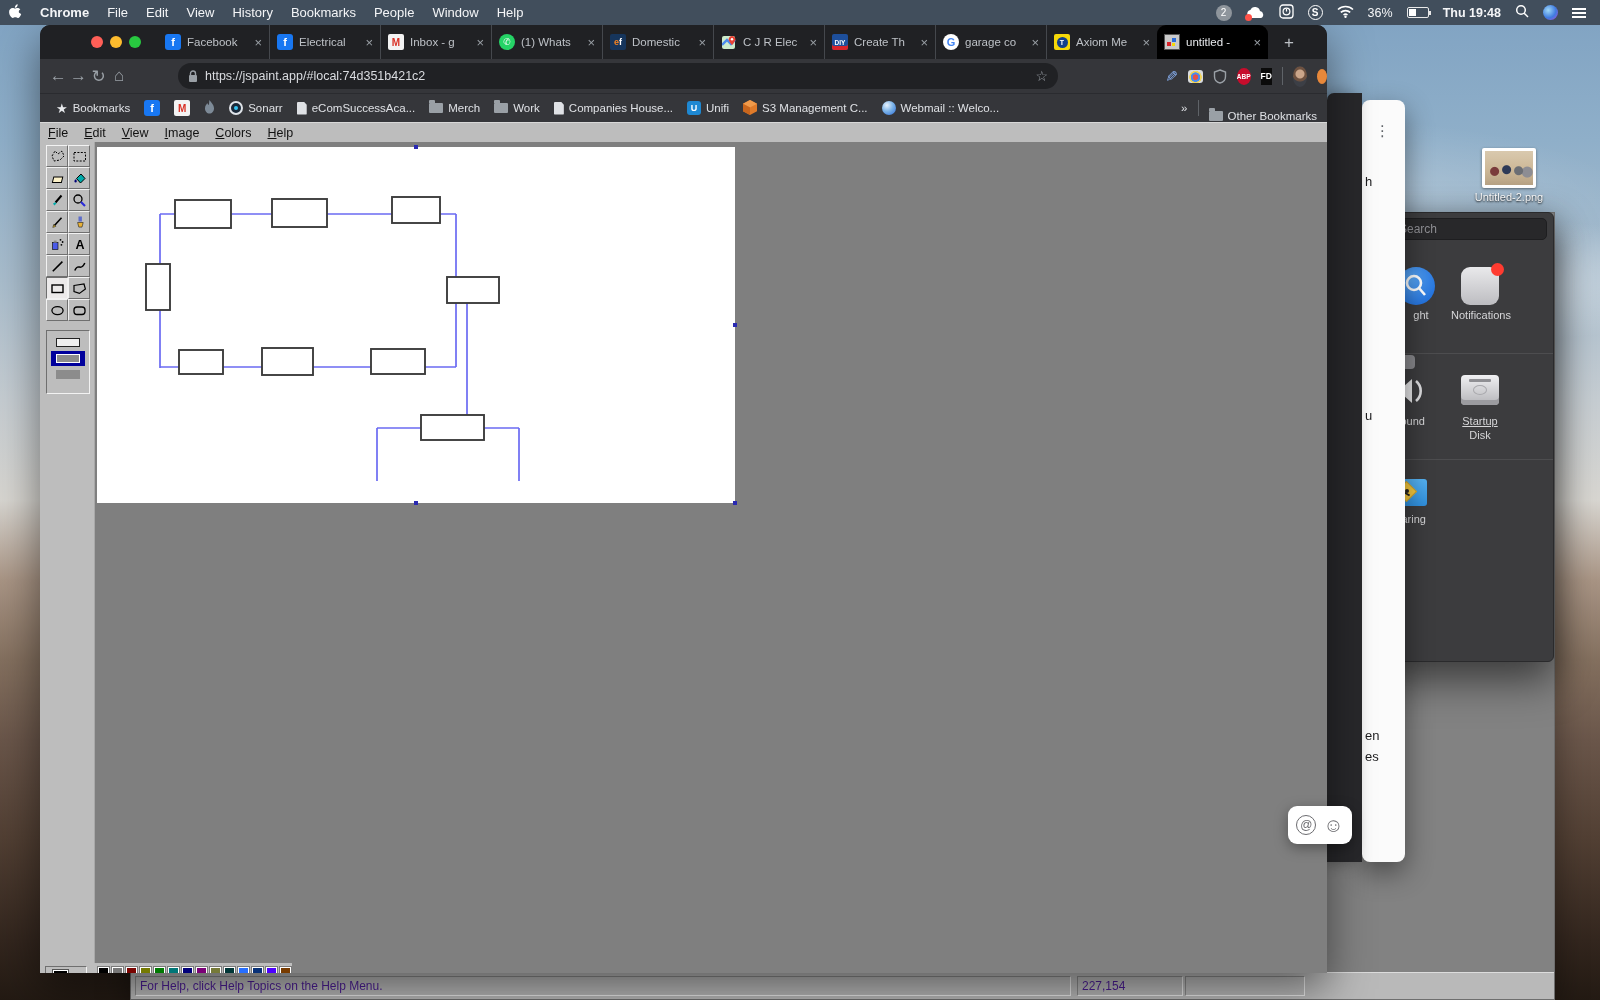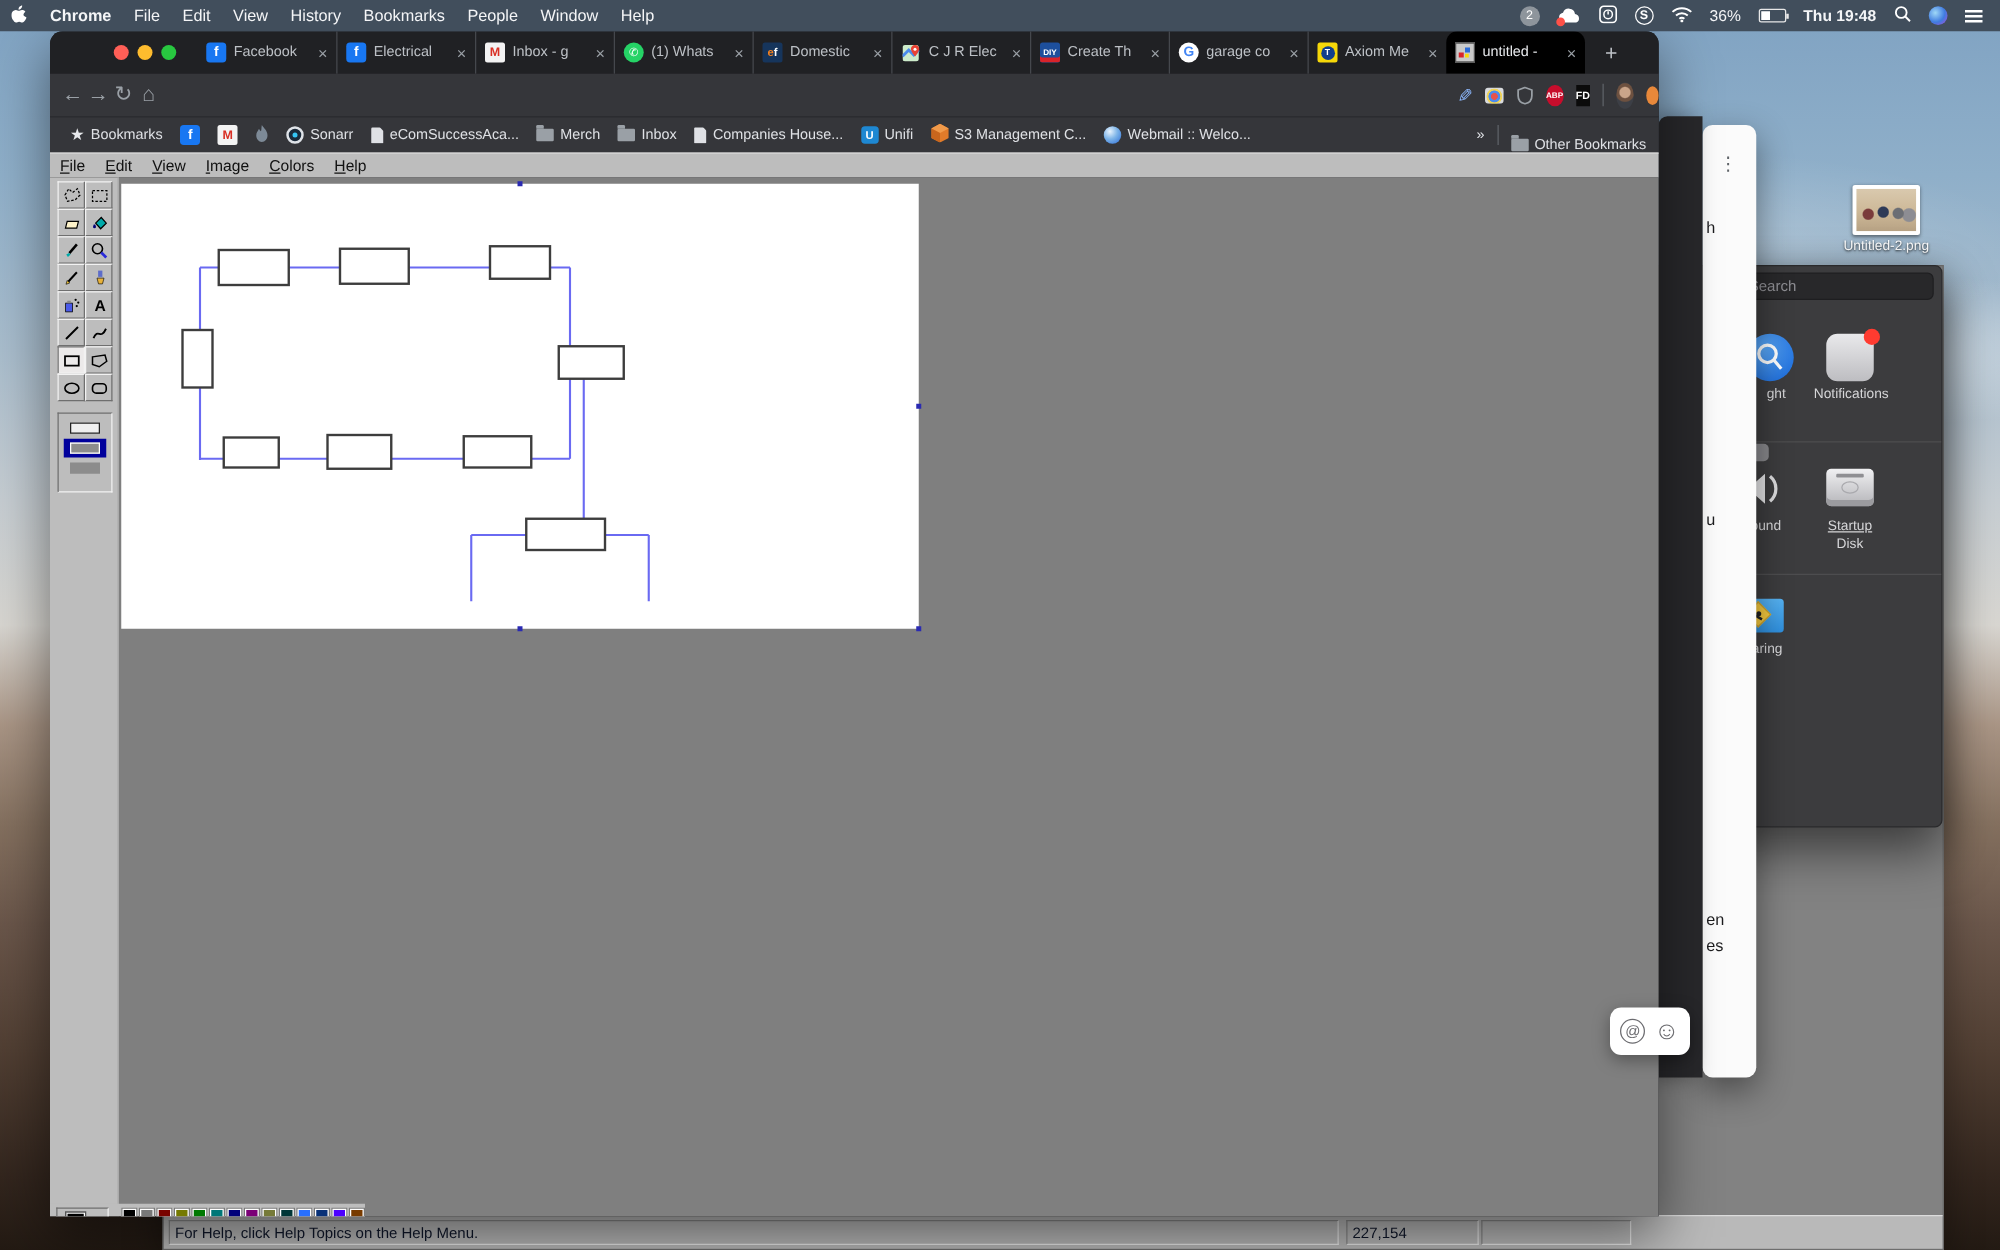--- a/index.html
+++ b/index.html
@@ -26,21 +26,21 @@
       linear-gradient(180deg,#d9c9ae 0%,#cdb897 55%,#b7a284 100%);}
   .desk-label{margin-top:3px;width:86px;margin-left:-16px;text-align:center;font-size:11px;color:#fff;
     text-shadow:0 1px 2px rgba(0,0,0,.9);}
 
   
   #behind-win{position:absolute;left:130px;top:212px;width:1425px;height:788px;z-index:5;
     background:#828282;border:1px solid #6e6e6e;box-shadow:0 10px 30px rgba(0,0,0,.4);}
   #behind-status{position:absolute;left:0;right:0;bottom:0;height:27px;background:#b9b9b9;
     border-top:1px solid #dcdcdc;}
   .sunken{position:absolute;top:3px;height:20px;border:1px solid;border-color:#8a8a8a #eaeaea #eaeaea #8a8a8a;
-    font-size:12px;color:#0f172a;line-height:18px;padding-left:4px;white-space:nowrap;overflow:hidden;}
+    font-size:12px;color:#4c1d95;line-height:18px;padding-left:4px;white-space:nowrap;overflow:hidden;}
 
   
   #sysprefs{position:absolute;left:1368px;top:212px;width:186px;height:450px;z-index:50;
     background:#3c3c3e;border-radius:6px;box-shadow:0 18px 40px rgba(0,0,0,.55);border:1px solid #2a2a2c;}
   #sp-search{position:absolute;left:6px;top:5px;width:172px;height:22px;background:#28282a;
     border:1px solid #1e1e20;border-radius:5px;color:#8e8e93;font-size:12px;display:flex;align-items:center;gap:5px;padding-left:7px;}
   .sp-divider{position:absolute;left:0;width:100%;height:1px;background:#4d4d4f;}
   .sp-label{position:absolute;font-size:11px;color:#d6d6d8;text-align:center;}
   .sp-icon{position:absolute;}
 
@@ -295,20 +295,28 @@
           </div>
         </div>
       <div id="newtab" style="left:1238px;">+</div>
     </div>
 
     <div id="toolbar">
       <span class="navic" style="margin-left:8px;">←</span>
       <span class="navic">→</span>
       <span class="navic">↻</span>
       <span class="navic">⌂</span>
+      <div id="urlpill">
+        <svg width="10" height="13" viewBox="0 0 10 13">
+          <rect x="1" y="5" width="8" height="7" rx="1" fill="#9aa0a6"></rect>
+          <path d="M2.5 5V3.5a2.5 2.5 0 0 1 5 0V5" fill="none" stroke="#9aa0a6" stroke-width="1.4"></path>
+        </svg>
+        <span>https://jspaint.app/#local:74d351b421c2</span>
+        <span class="star">☆</span>
+      </div>
       <span class="ext" style="margin-left:1036px;color:#8ab4f8;font-size:15px;transform:rotate(90deg);">✎</span>
       <span class="ext">
         <span style="width:15px;height:13px;border-radius:3px;background:
           radial-gradient(circle at 50% 55%, #e5534b 0 2.5px, #4b8bec 3px 4.5px, #efd358 5px 6px, transparent 6.5px),#d8dadd;"></span>
       </span>
       <span class="ext">
         <svg width="14" height="15" viewBox="0 0 14 15">
             <path d="M7 1 12.5 3v4.5c0 3.4-2.3 5.8-5.5 6.5C3.8 13.3 1.5 10.9 1.5 7.5V3z" fill="none" stroke="#9aa0a6" stroke-width="1.4"></path>
           </svg>
       </span>
@@ -347,21 +355,21 @@
           <span class="bm">
             <span class="bm-page"></span>
             <span>eComSuccessAca...</span>
           </span>
           <span class="bm">
             <span class="bm-folder"></span>
             <span>Merch</span>
           </span>
           <span class="bm">
             <span class="bm-folder"></span>
-            <span>Inbox</span>
+            <span>Work</span>
           </span>
           <span class="bm">
             <span class="bm-page"></span>
             <span>Companies House...</span>
           </span>
           <span class="bm">
             <span class="fv" style="background:#1e88d2;border-radius:3px;color:#fff;font-weight:bold;font-size:9px;width:14px;height:14px;min-width:14px;">U</span>
             <span>Unifi</span>
           </span>
           <span class="bm">

